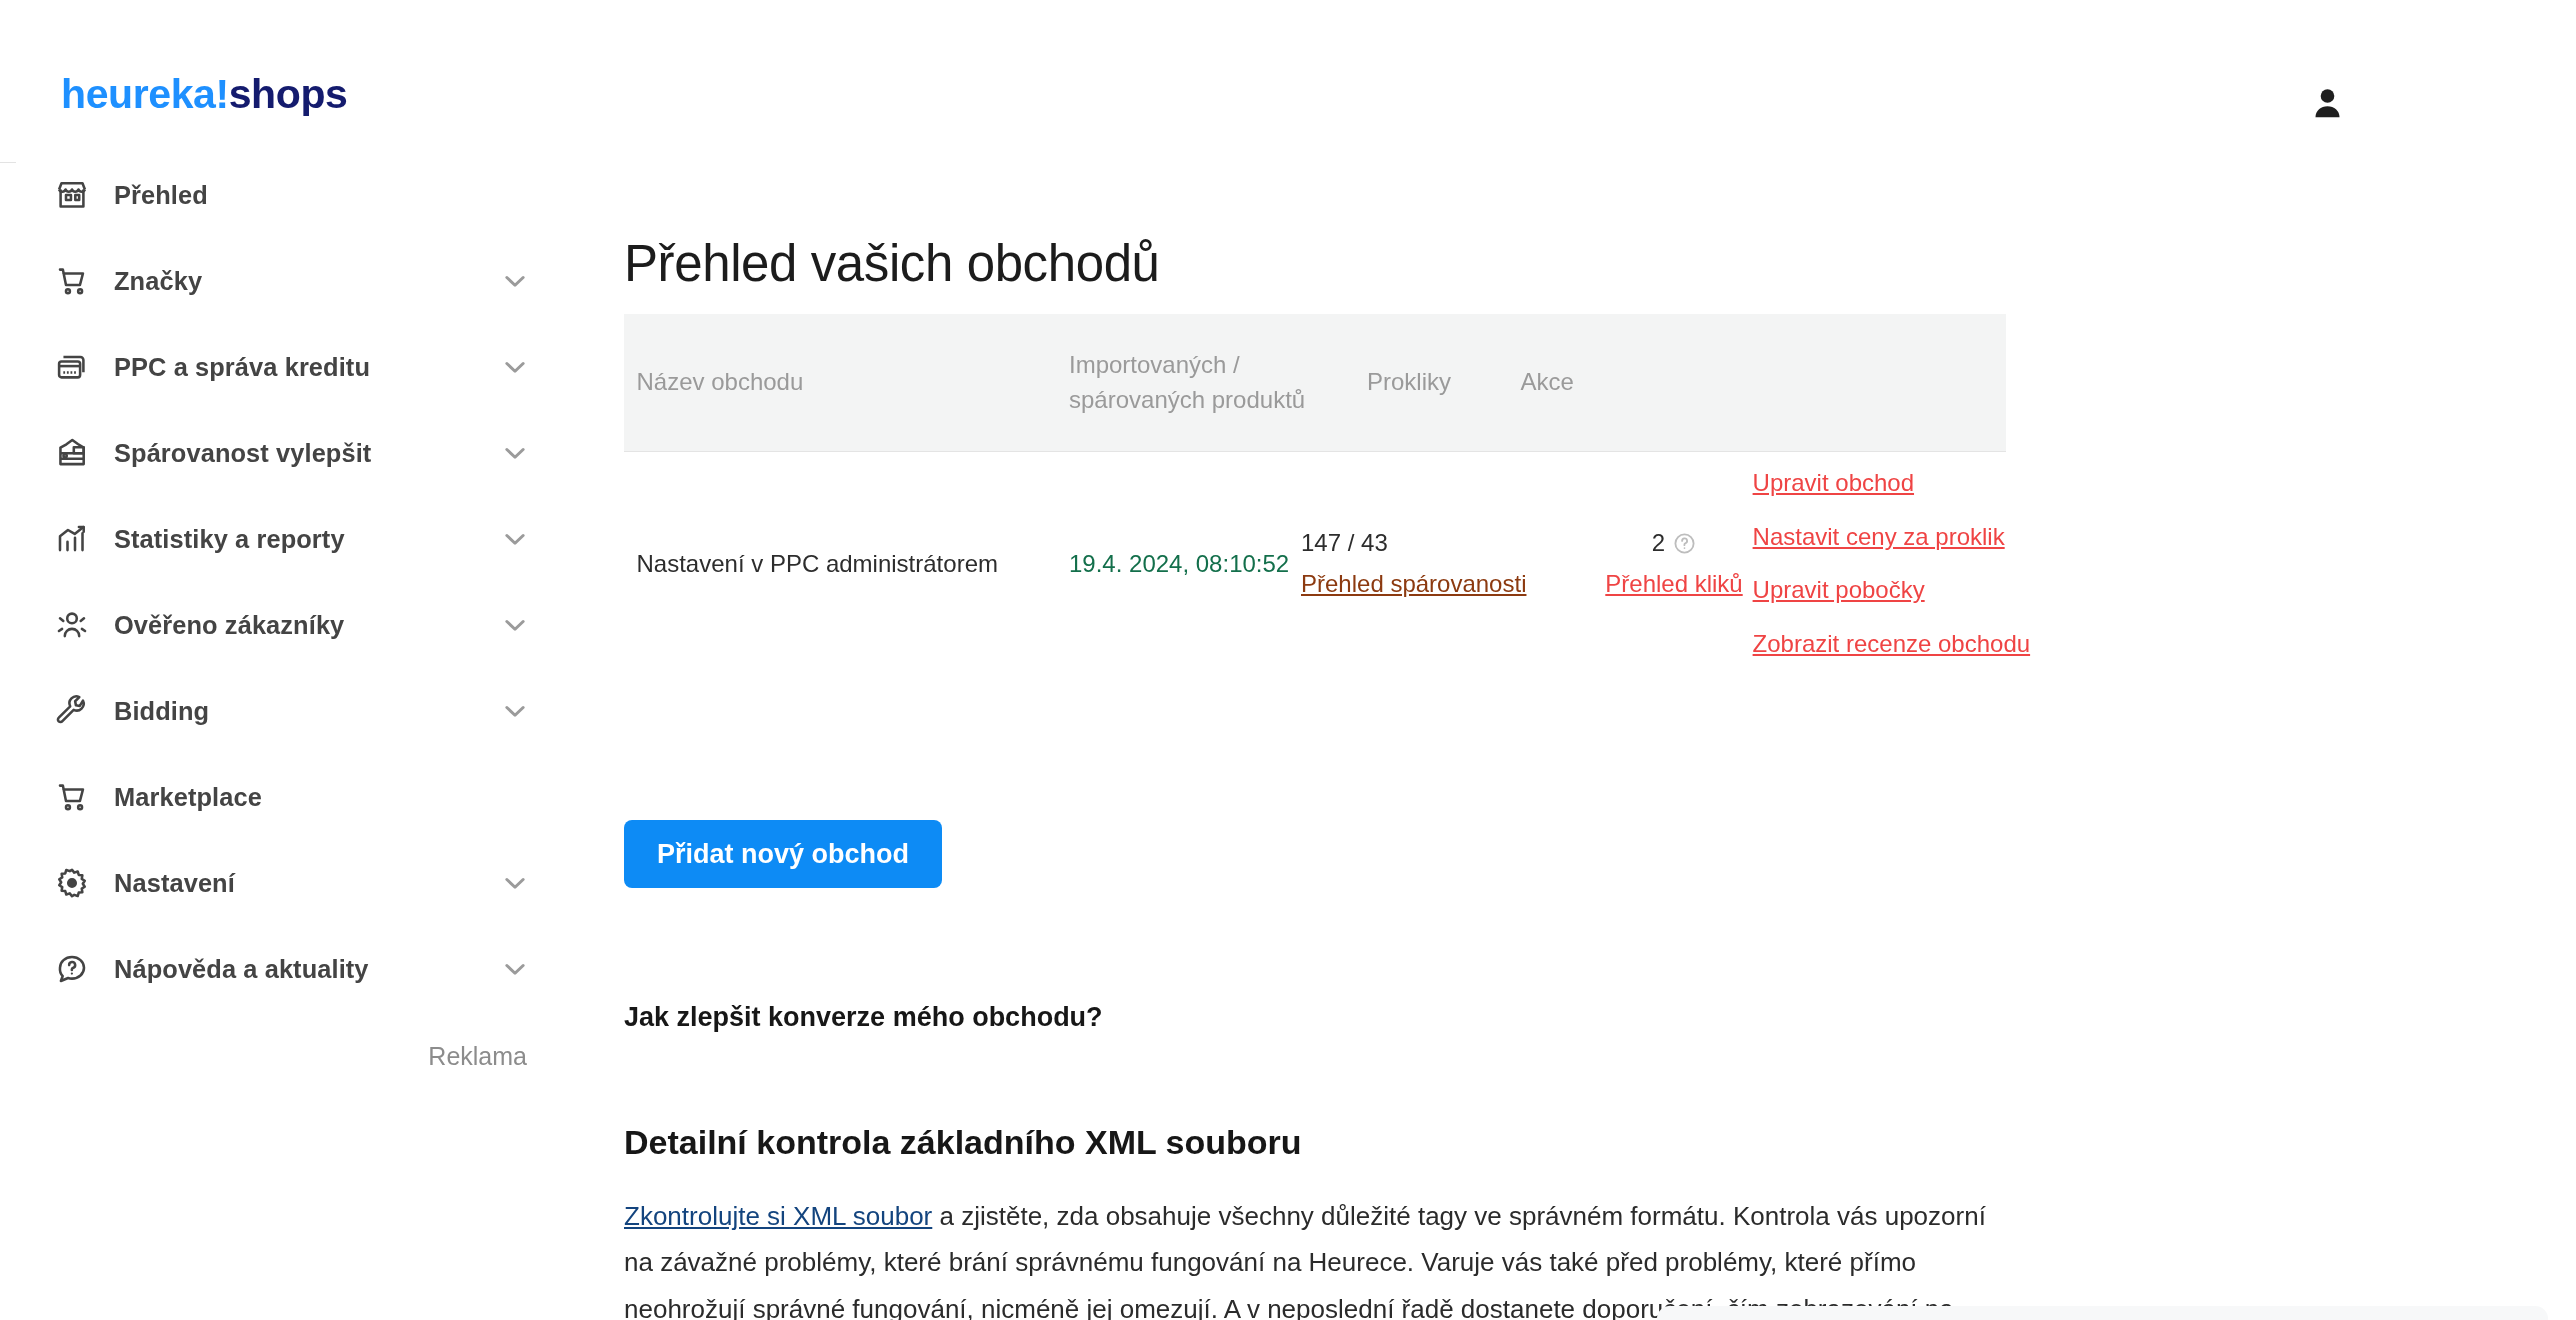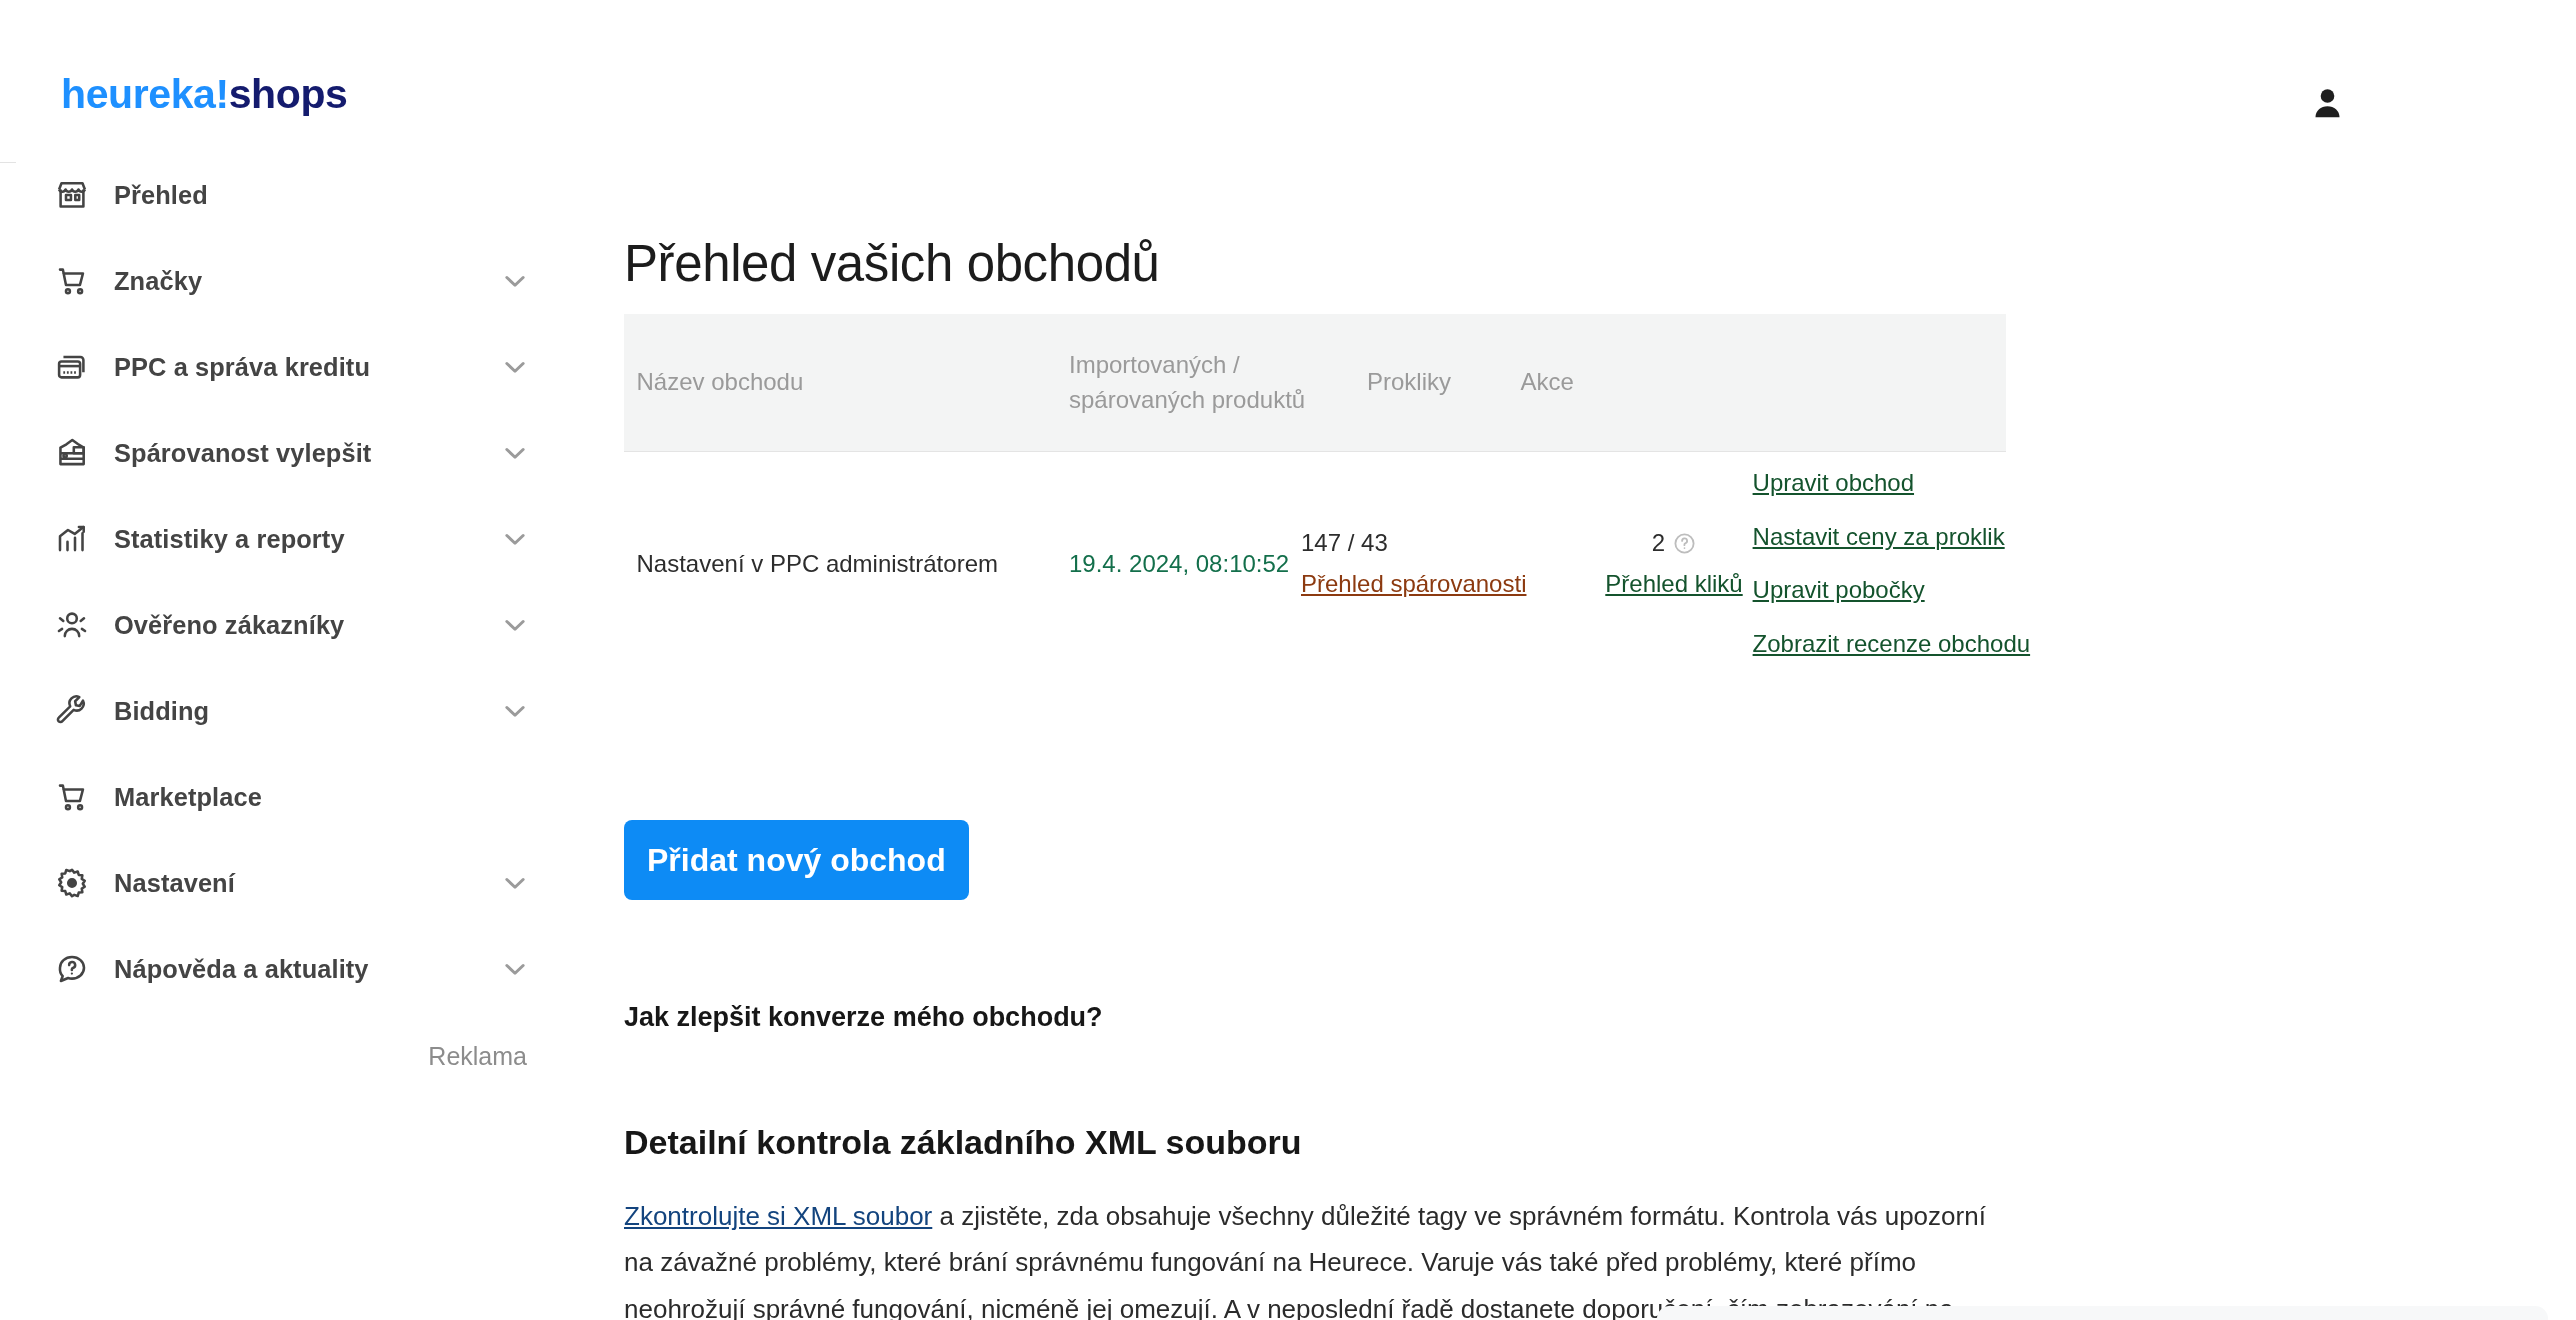--- a/index.html
+++ b/index.html
@@ -179,21 +179,21 @@
 
   .date-val { color: #136f4b; }
   .prod-count { color: #2d2d2d; margin-bottom: 5.3px; }
   .lnk-red {
     color: #8c3a10;
     text-decoration: underline;
     cursor: pointer;
     line-height: 1.45;
   }
   .lnk-blue {
-    color: #14532d;
+    color: #ef4444;
     text-decoration: underline;
     cursor: pointer;
     line-height: 1.45;
   }
   .clicks-top {
     display: flex;
     align-items: center;
     gap: 8px;
     margin-bottom: 5.3px;
   }
@@ -215,26 +215,26 @@
     white-space: nowrap;
   }
 
   
   .btn-primary {
     position: absolute;
     left: 57px;
     top: 702px;
     background: #0d8bf5;
     color: #ffffff;
-    font-size: 32px;
+    font-size: 27px;
     font-weight: 700;
     border: none;
     border-radius: 8px;
-    padding: 0 23px;
-    height: 80px;
+    padding: 0 33px;
+    height: 68px;
     line-height: 64px;
     cursor: pointer;
     font-family: "Liberation Sans", sans-serif;
   }
 
   
   .h2-q {
     position: absolute;
     left: 57px;
     top: 862px;

